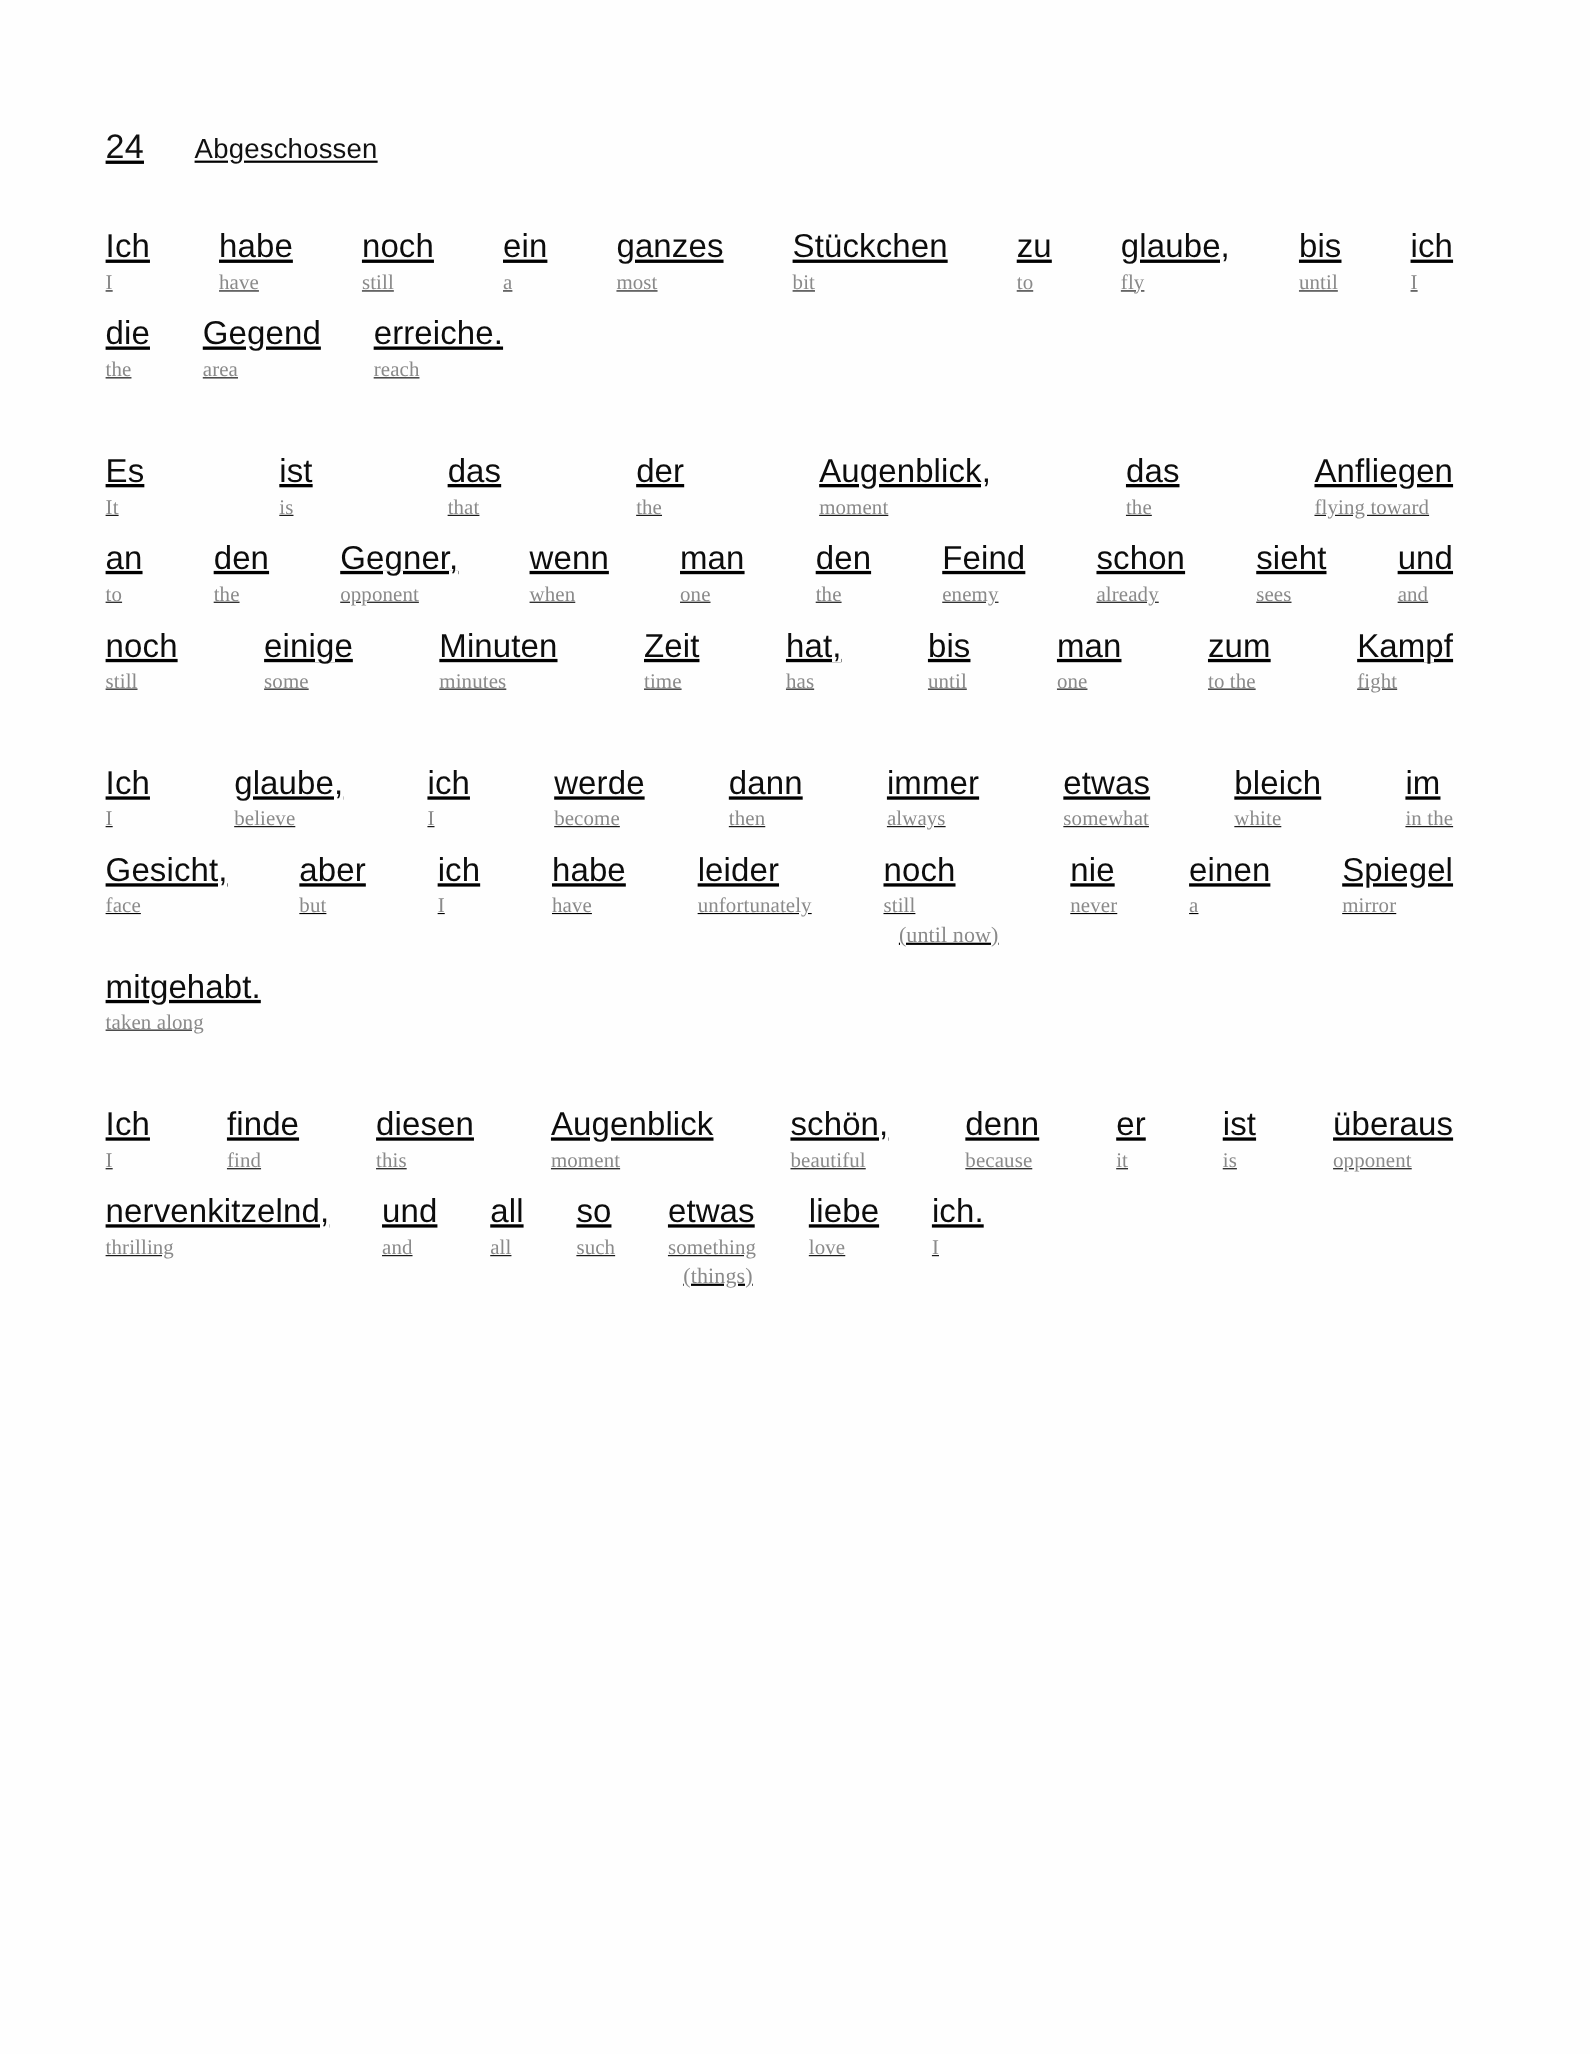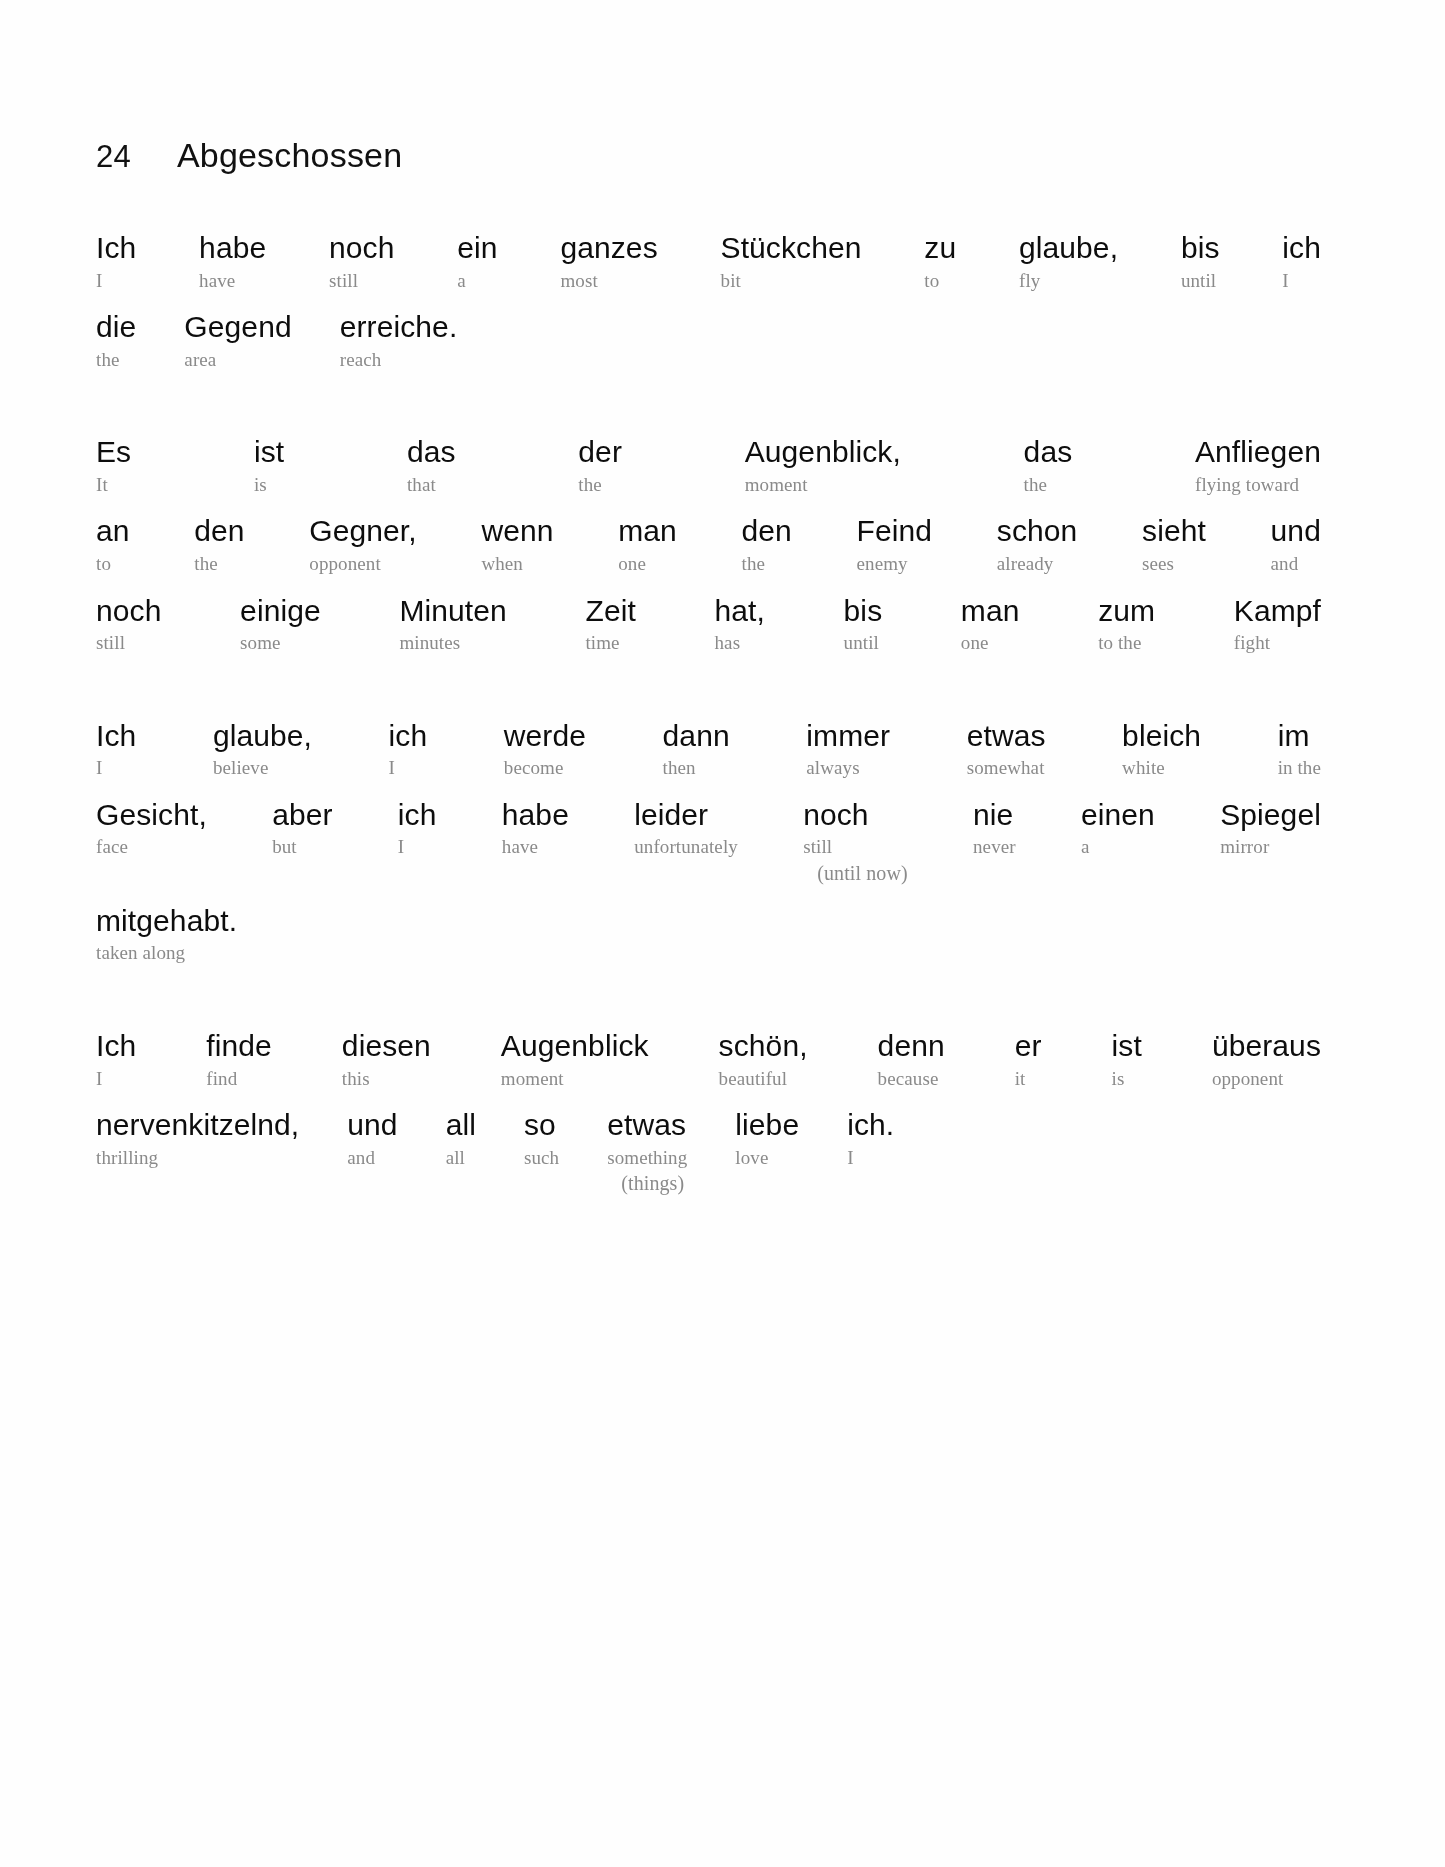--- a/index.html
+++ b/index.html
@@ -19,40 +19,41 @@
     position: absolute;
     left: 0;
     top: 0;
     width: 1445px;
     height: 1867px;
     background: #fefefe;
   }
   .content {
     position: absolute;
     left: 96px;
-    top: 136px;
+    top: 116px;
     width: 1225px;
+    text-decoration: underline;
   }
 
   
   .header {
     display: flex;
     align-items: baseline;
     margin-bottom: 56px;
   }
   .header-number {
     font-family: "Liberation Sans", sans-serif;
     font-size: 31px;
     font-weight: 400;
     color: #111111;
     letter-spacing: 0.2px;
   }
   .header-title {
     font-family: "Liberation Sans", sans-serif;
-    font-size: 34px;
+    font-size: 25px;
     font-weight: 400;
     color: #111111;
     margin-left: 46px;
     letter-spacing: 0.2px;
   }
 
   
   .sentence {
     margin-bottom: 64px;
   }

